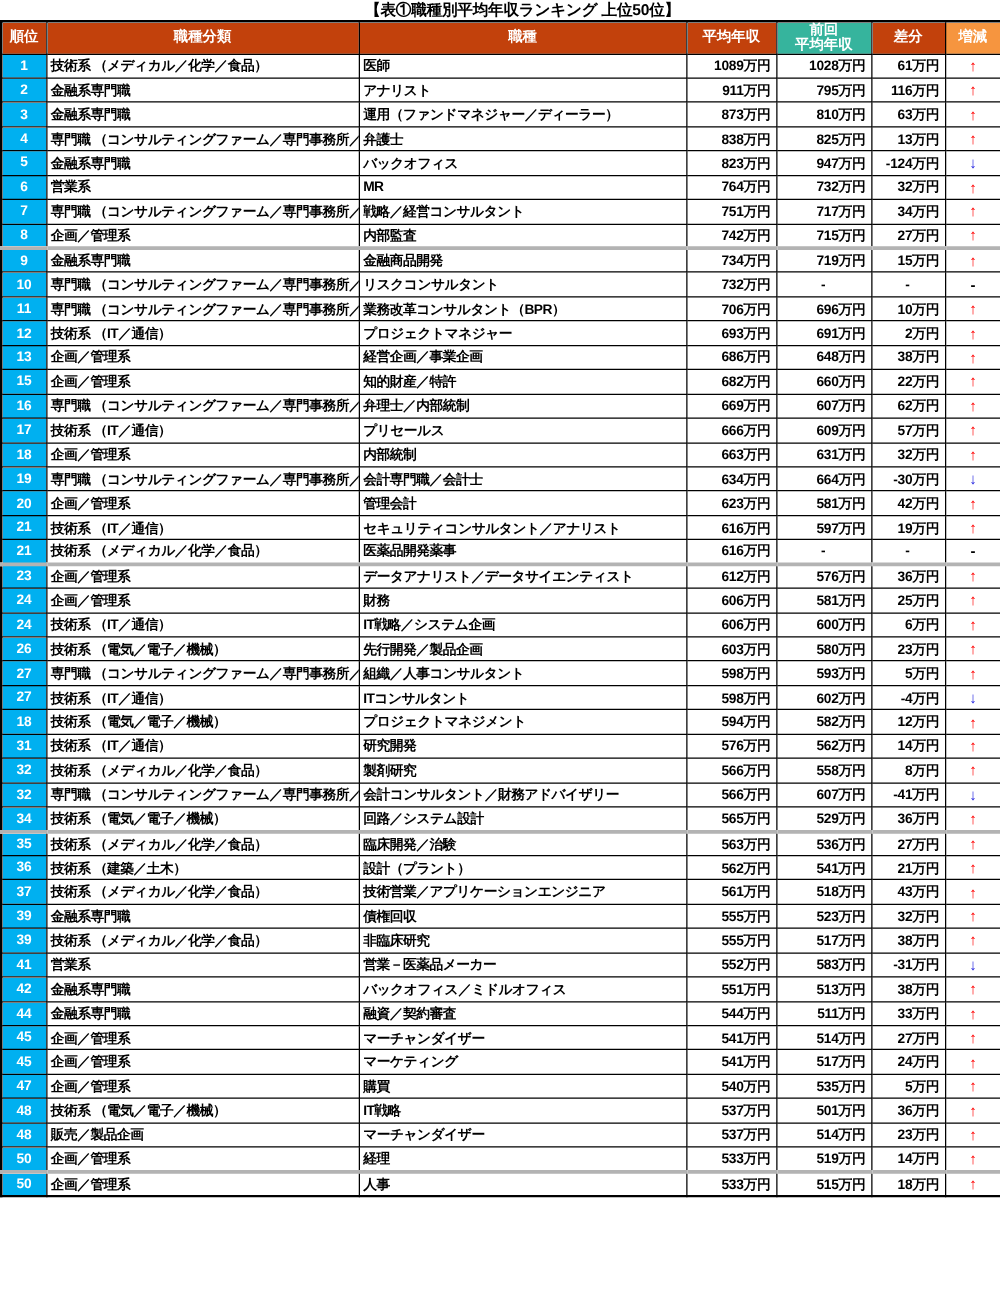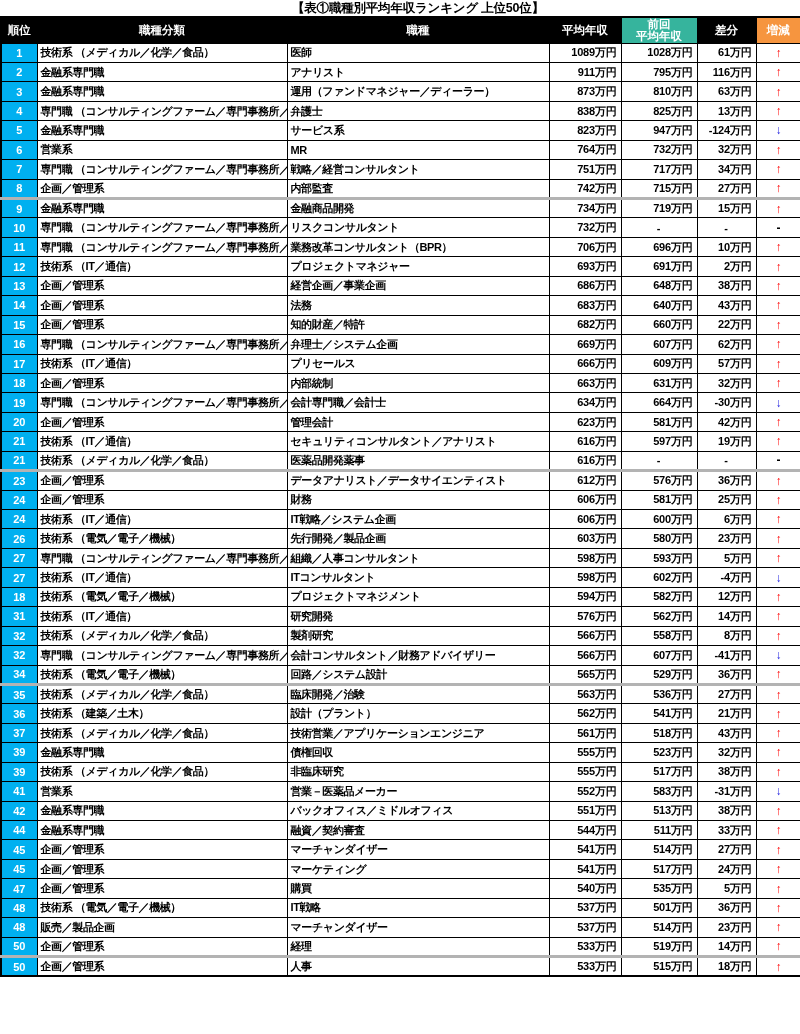--- a/index.html
+++ b/index.html
@@ -33,21 +33,21 @@
   thead th {
     color: #ffffff;
     font-weight: bold;
     font-size: 11.5px;
     text-align: center;
     vertical-align: middle;
     height: 26px;
     line-height: 12px;
     padding: 0;
   }
-  th.bg-blue   { background: #000000; }
+  th.bg-blue   { background: #c2410c; }
   th.bg-teal   { background: #36B49D; }
   th.bg-orange { background: #F6953F; }
   tbody tr { height: 19.45px; }
   tbody td {
     font-size: 11px;
     font-weight: bold;
     padding: 0 3px;
     letter-spacing: -0.4px;
     vertical-align: middle;
   }
@@ -128,21 +128,21 @@
     <td class="c-job">弁護士</td>
     <td class="c-sal num">838万円</td>
     <td class="c-prev num">825万円</td>
     <td class="c-diff num">13万円</td>
     <td class="c-change"><span class="arrow" style="color: rgb(255, 0, 0);">↑</span></td>
   </tr>
 
   <tr>
     <td class="c-rank">5</td>
     <td class="c-cat">金融系専門職</td>
-    <td class="c-job">サービス系</td>
+    <td class="c-job">バックオフィス</td>
     <td class="c-sal num">823万円</td>
     <td class="c-prev num">947万円</td>
     <td class="c-diff num">-124万円</td>
     <td class="c-change"><span class="arrow" style="color: rgb(34, 34, 224);">↓</span></td>
   </tr>
 
   <tr>
     <td class="c-rank">6</td>
     <td class="c-cat">営業系</td>
     <td class="c-job">MR</td>
@@ -215,44 +215,35 @@
   <tr>
     <td class="c-rank">13</td>
     <td class="c-cat">企画／管理系</td>
     <td class="c-job">経営企画／事業企画</td>
     <td class="c-sal num">686万円</td>
     <td class="c-prev num">648万円</td>
     <td class="c-diff num">38万円</td>
     <td class="c-change"><span class="arrow" style="color: rgb(255, 0, 0);">↑</span></td>
   </tr>
 
-  <tr>
-    <td class="c-rank">14</td>
-    <td class="c-cat">企画／管理系</td>
-    <td class="c-job">法務</td>
-    <td class="c-sal num">683万円</td>
-    <td class="c-prev num">640万円</td>
-    <td class="c-diff num">43万円</td>
-    <td class="c-change"><span class="arrow" style="color: rgb(255, 0, 0);">↑</span></td>
-  </tr>
 
   <tr>
     <td class="c-rank">15</td>
     <td class="c-cat">企画／管理系</td>
     <td class="c-job">知的財産／特許</td>
     <td class="c-sal num">682万円</td>
     <td class="c-prev num">660万円</td>
     <td class="c-diff num">22万円</td>
     <td class="c-change"><span class="arrow" style="color: rgb(255, 0, 0);">↑</span></td>
   </tr>
 
   <tr>
     <td class="c-rank">16</td>
     <td class="c-cat">専門職 （コンサルティングファーム／専門事務所／監査法人）</td>
-    <td class="c-job">弁理士／システム企画</td>
+    <td class="c-job">弁理士／内部統制</td>
     <td class="c-sal num">669万円</td>
     <td class="c-prev num">607万円</td>
     <td class="c-diff num">62万円</td>
     <td class="c-change"><span class="arrow" style="color: rgb(255, 0, 0);">↑</span></td>
   </tr>
 
   <tr>
     <td class="c-rank">17</td>
     <td class="c-cat">技術系 （IT／通信）</td>
     <td class="c-job">プリセールス</td>

